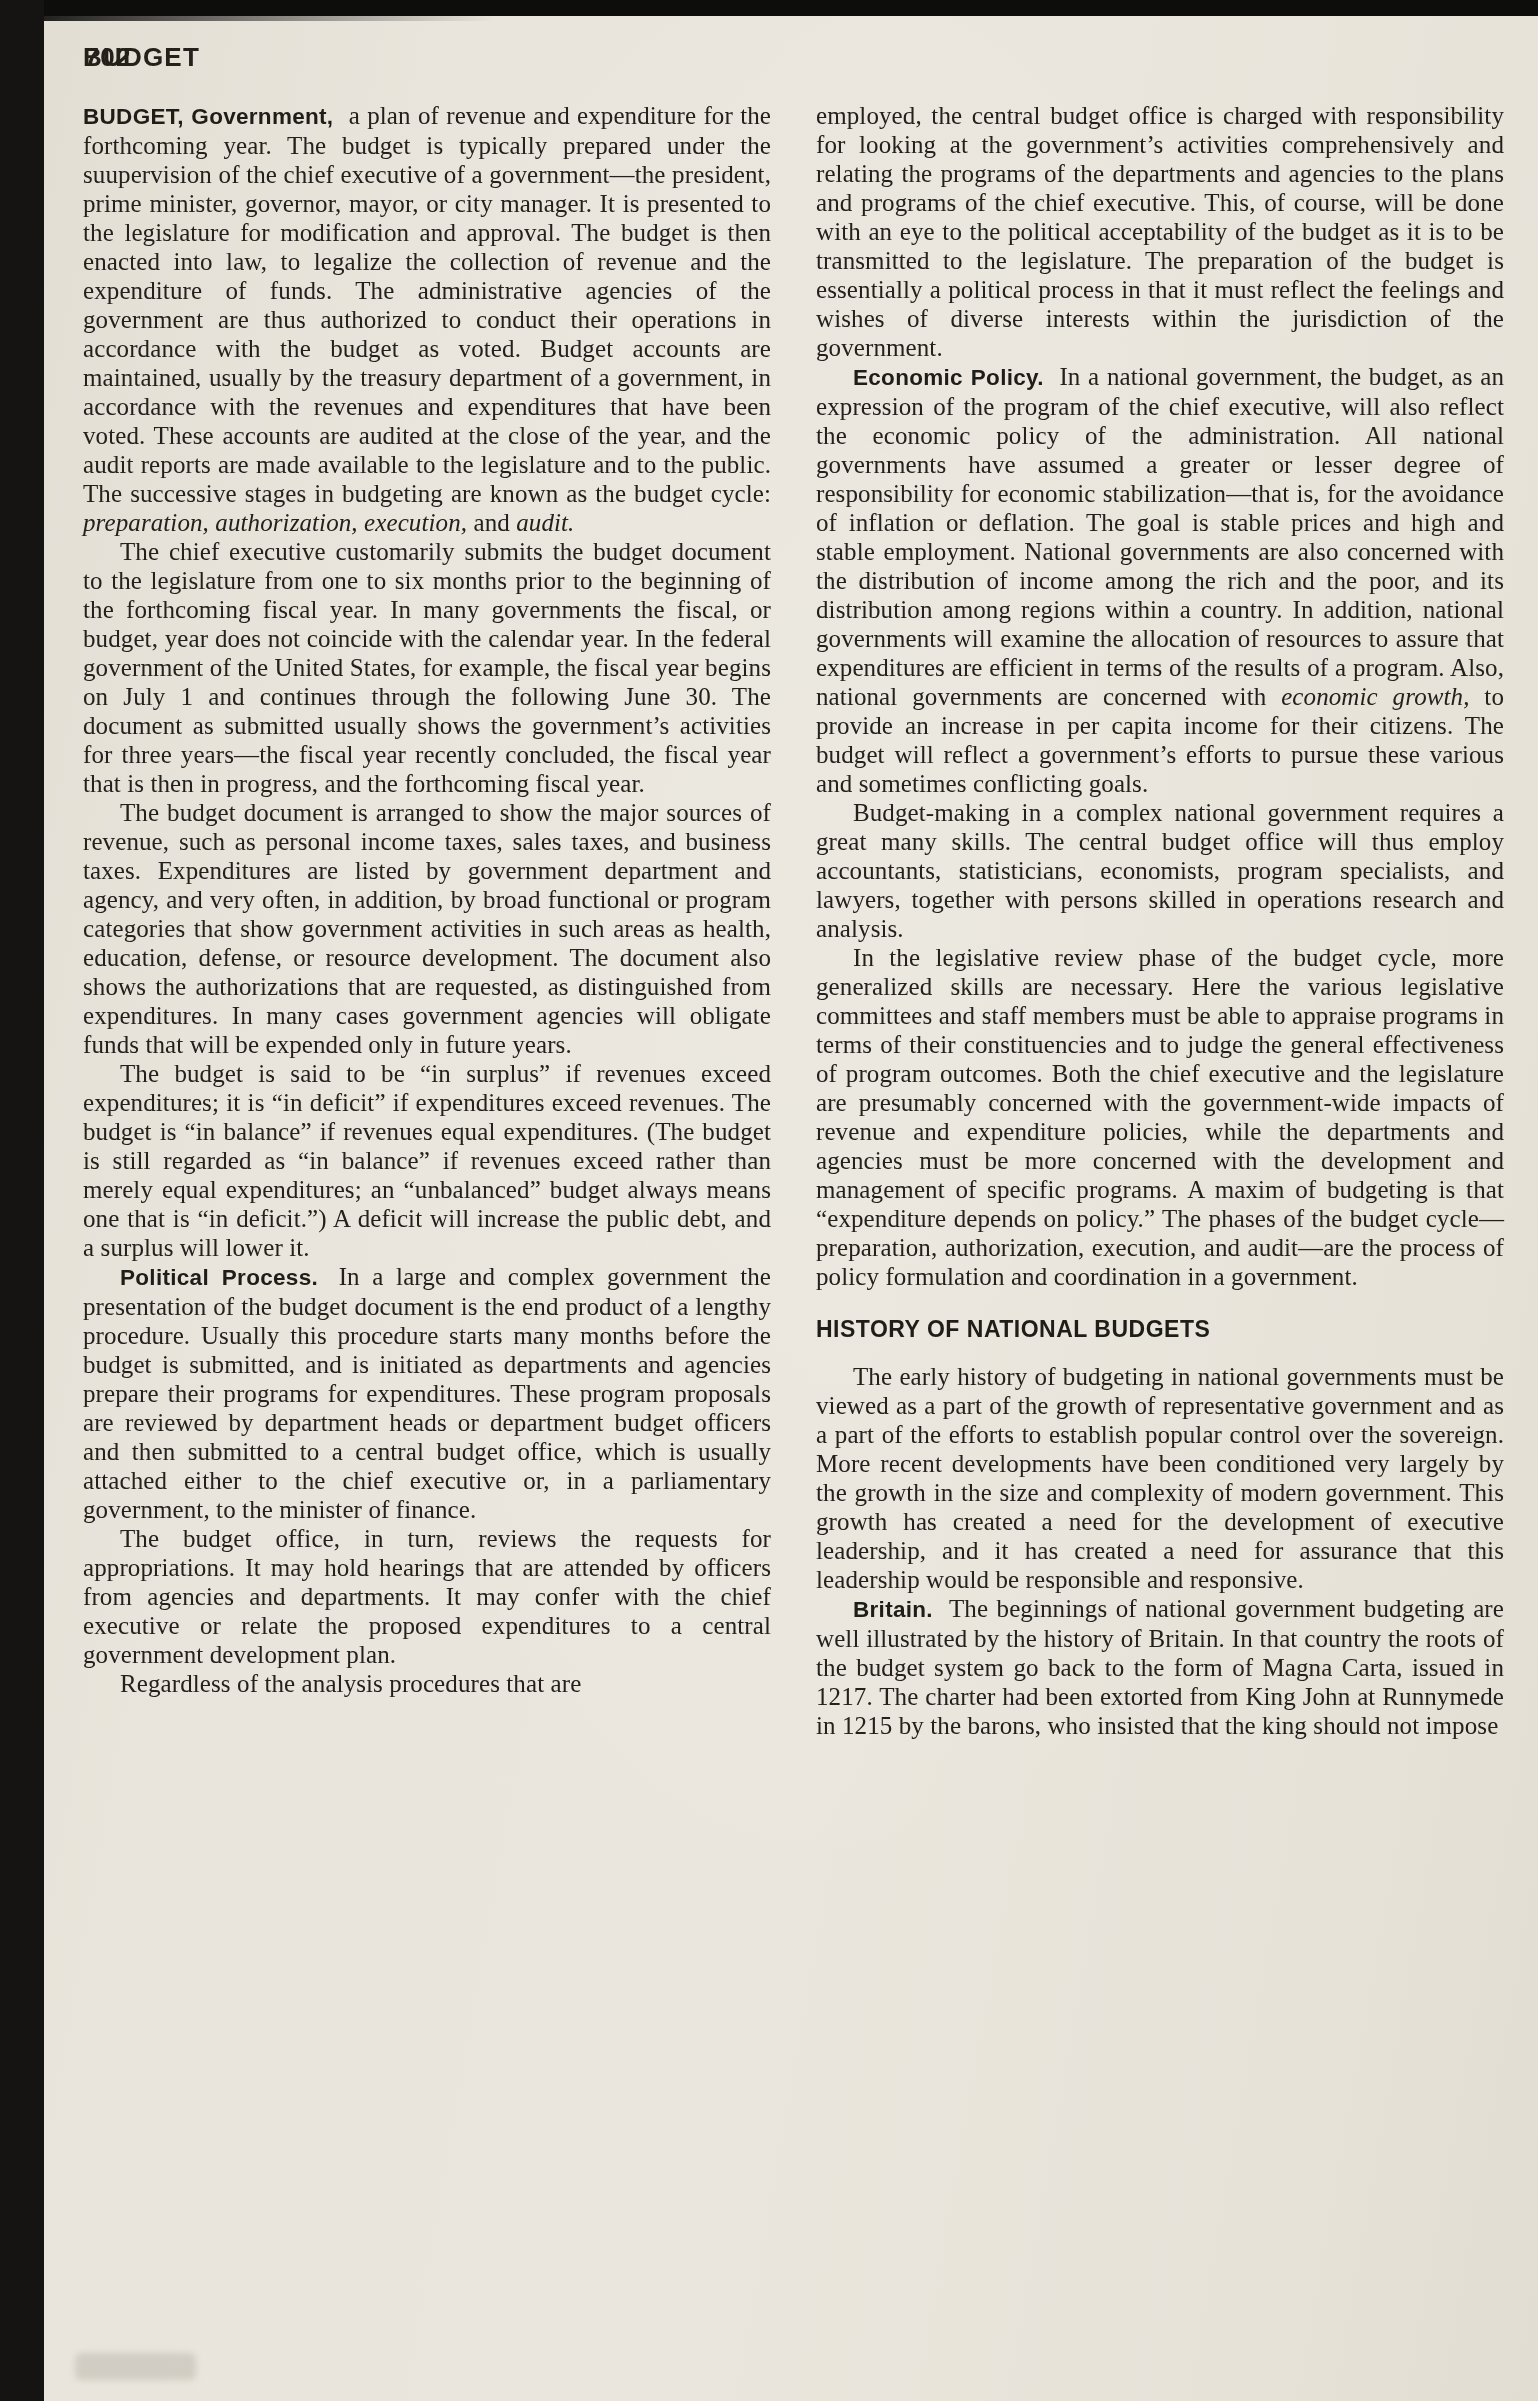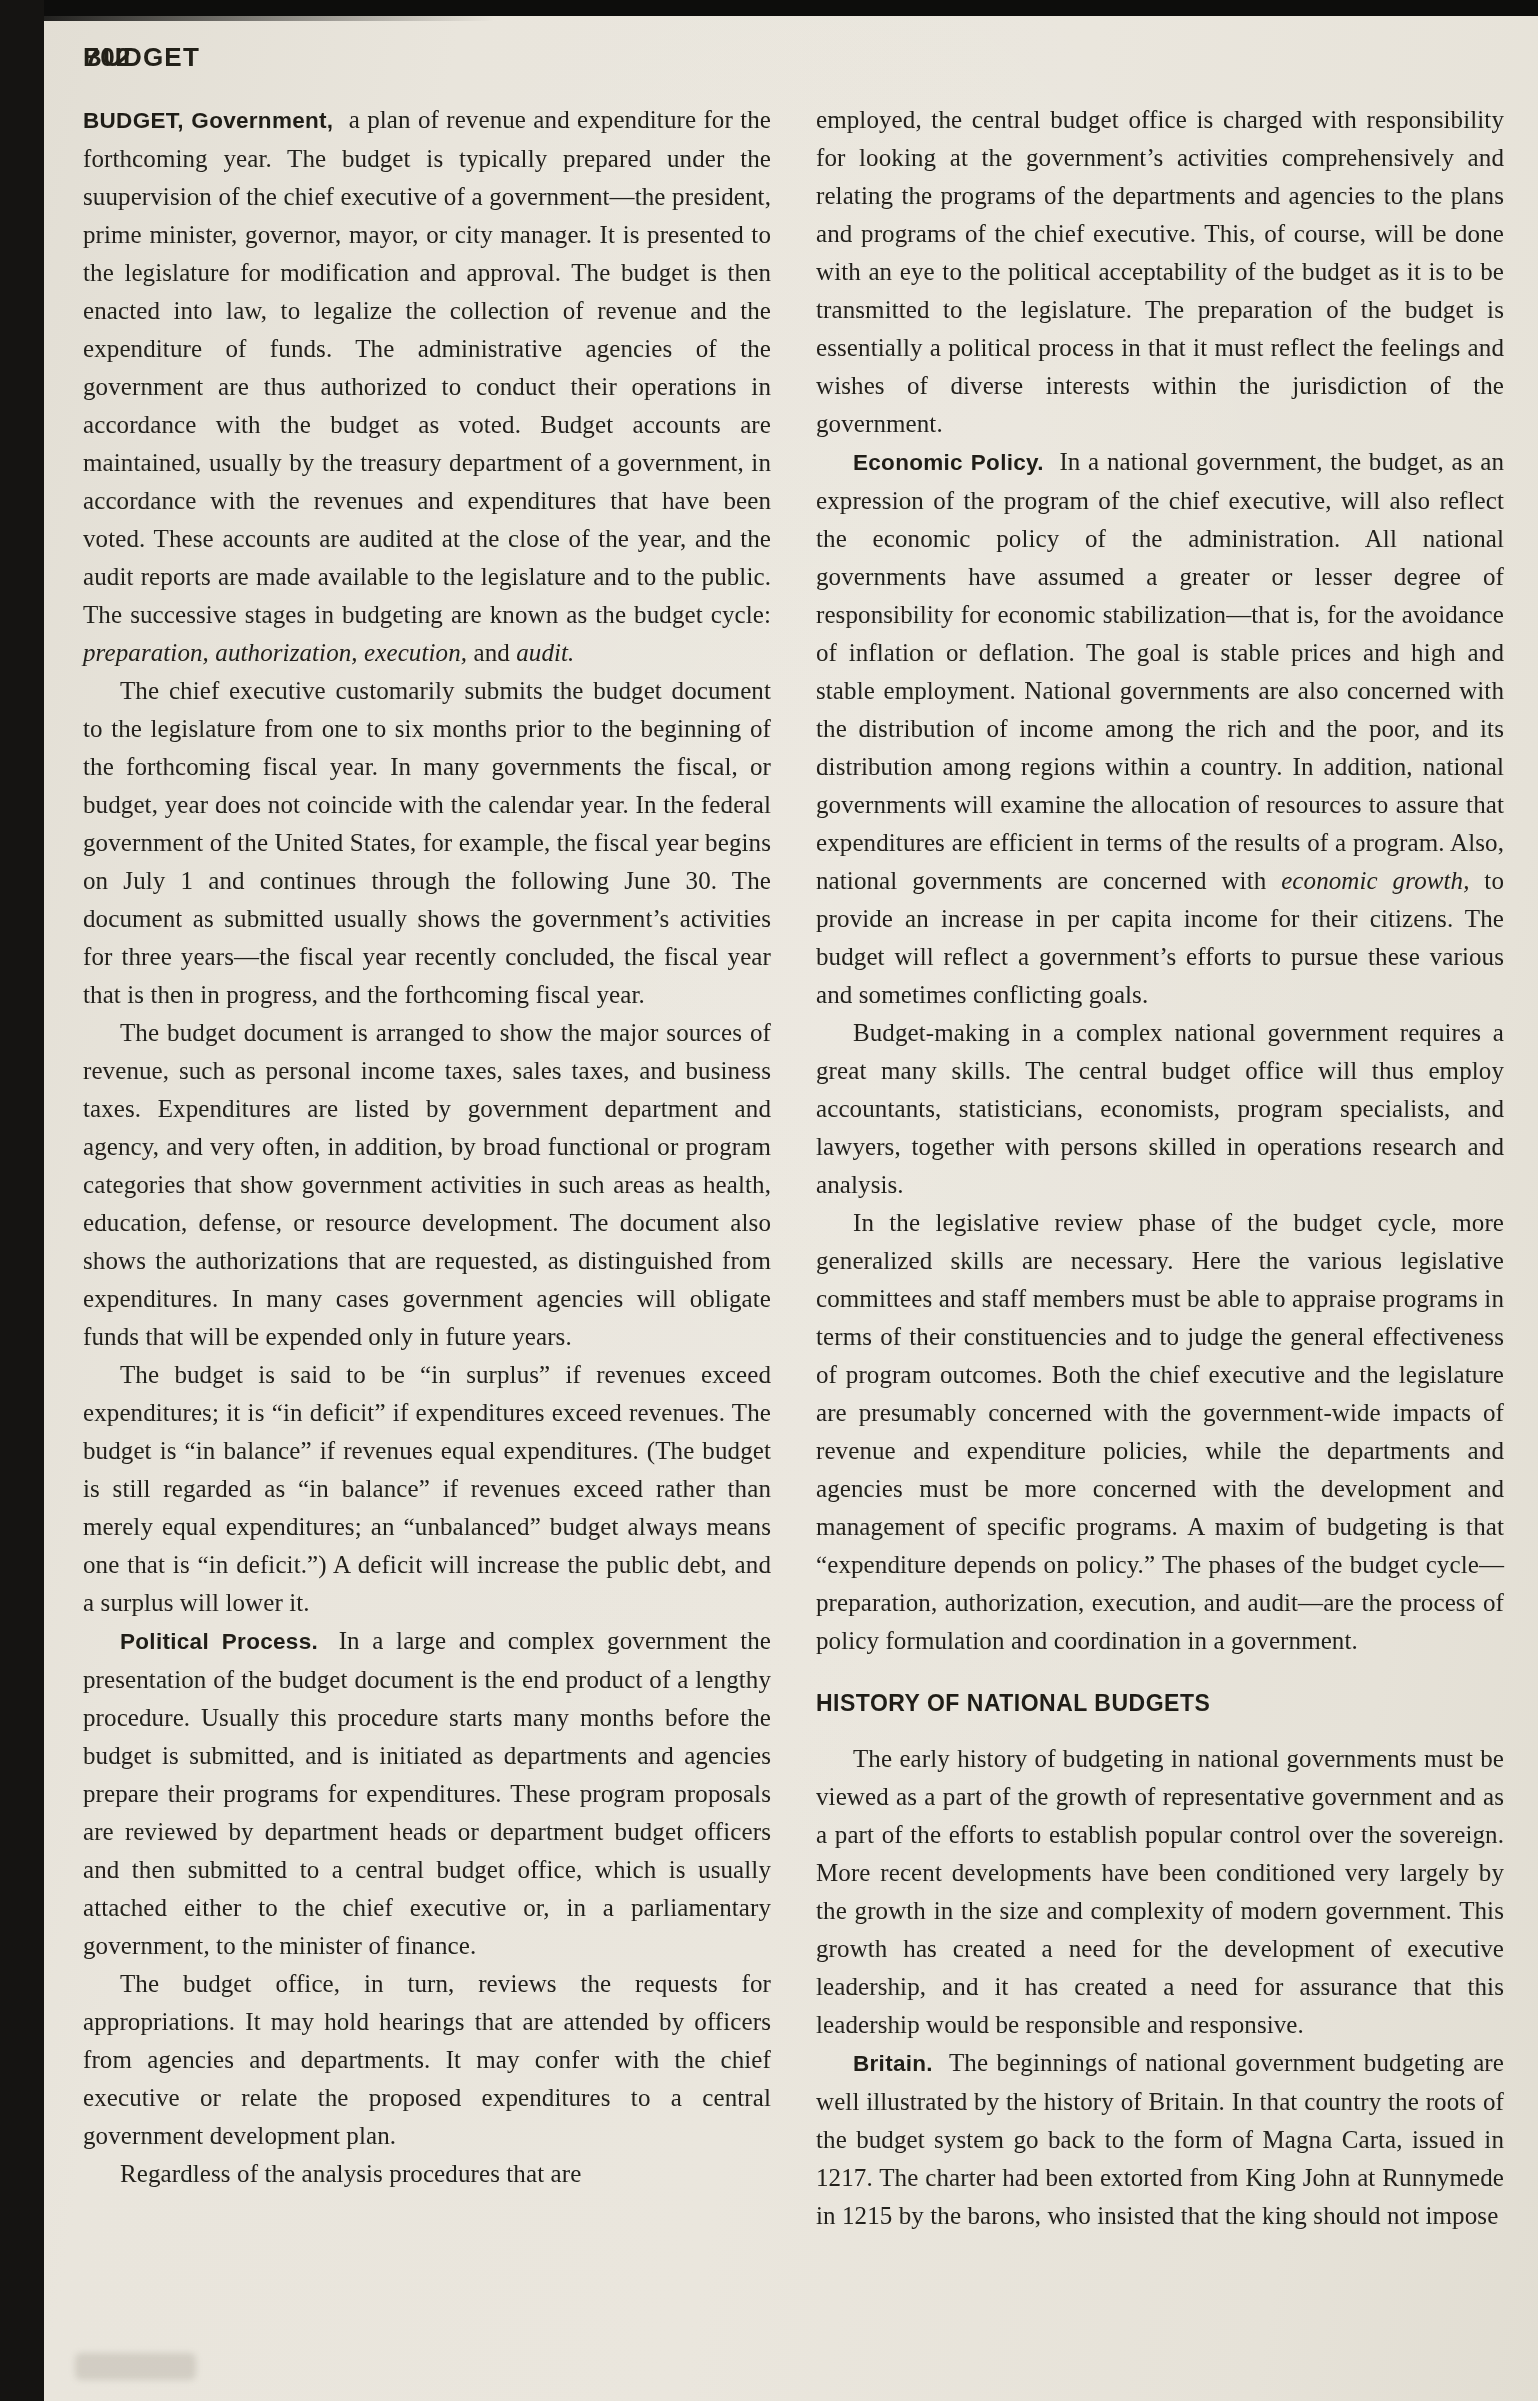--- a/index.html
+++ b/index.html
@@ -38,21 +38,21 @@
     position:absolute; left:0; right:0; top:0; 
     font-family:"Liberation Sans", sans-serif; font-weight:700;
     font-size:26px; letter-spacing:1.2px; color:#232119;
   }
   .columns {
     display:flex; gap:45px; margin-top:17.7px;
   }
   .column {
     flex:1 1 0; min-width:0;
     text-align:justify;
-    font-size:25px; line-height:38px;
+    font-size:25px; line-height:29px;
     color:#23211c;
     letter-spacing:0.1px;
     hyphens:auto; -webkit-hyphens:auto;
   }
   .para { margin:0; }
   .para.indent { text-indent:37px; }
   .seg-normal {}
   .seg-italic { font-style:italic; }
   .seg-bold-sans {
     font-family:"Liberation Sans", sans-serif; font-weight:700;

